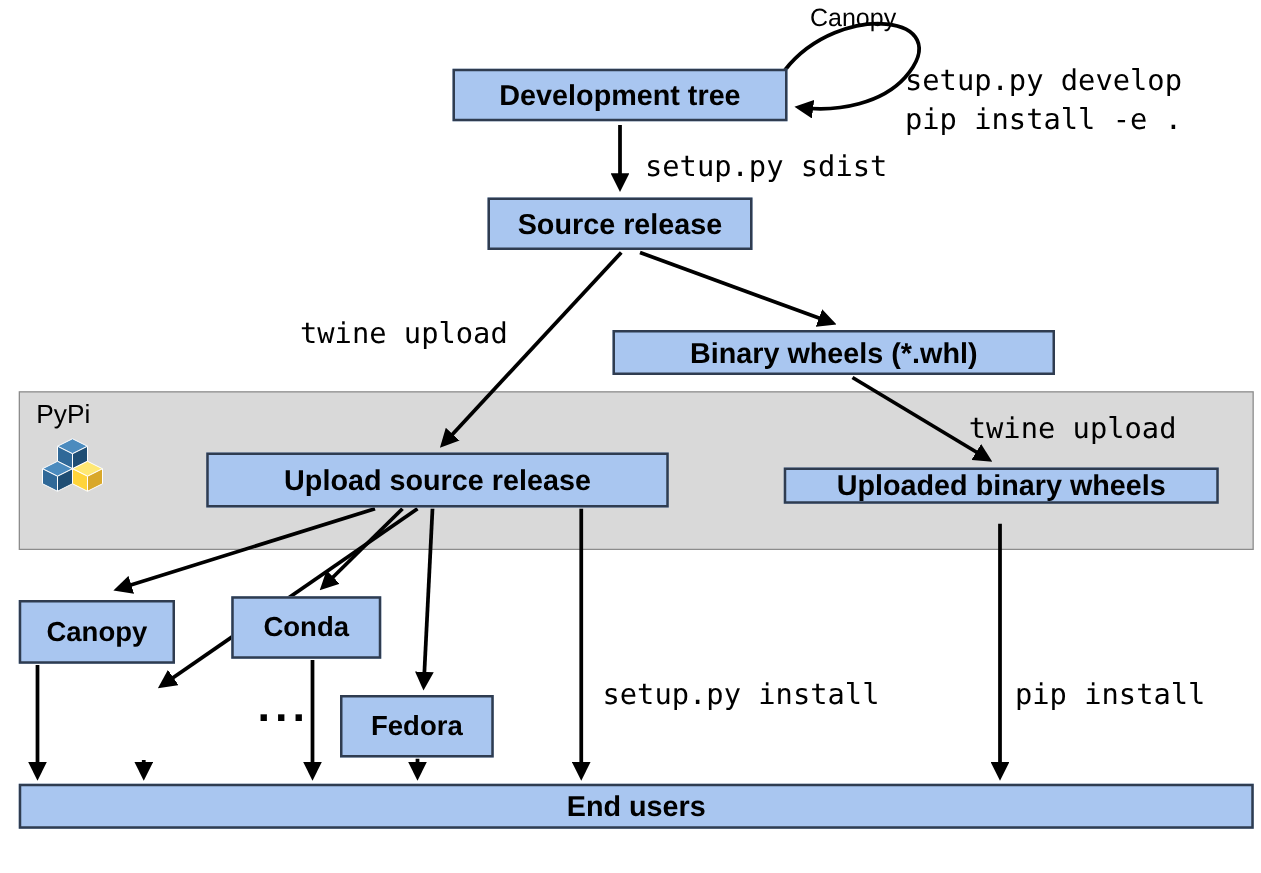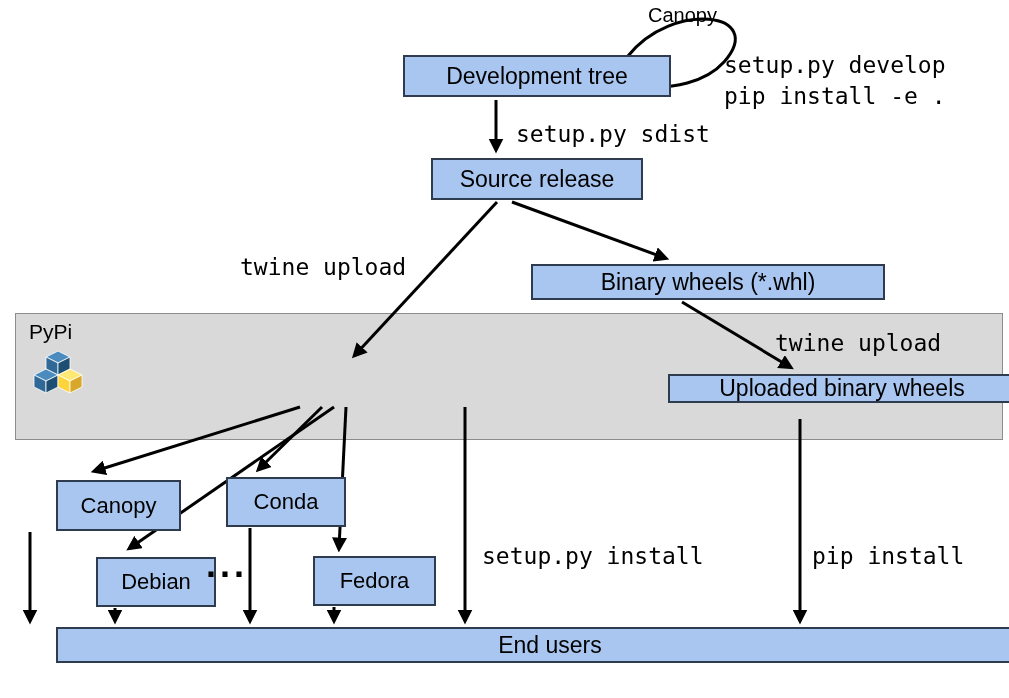--- a/index.html
+++ b/index.html
@@ -5,21 +5,21 @@
   html,body{margin:0;padding:0;background:#fff;}
   .stage{
     position:relative;width:1009px;height:698px;background:#ffffff;
     font-family:"Liberation Sans", sans-serif;overflow:hidden;color:#000;
   }
   .node{
     position:absolute;box-sizing:border-box;
     background:var(--node-fill,#a9c6f0);
     border:2px solid var(--node-border,#2f3c50);
     display:flex;align-items:center;justify-content:center;
-    font-weight:normal;font-size:23px;z-index:2;text-align:center;margin-left:41px;
+    font-weight:bold;font-size:23px;z-index:2;text-align:center;
   }
   .node.small{font-size:22px;justify-content:center;}
   .band{
     position:absolute;left:15px;top:313px;width:988px;height:127px;
     box-sizing:border-box;background:var(--band-fill,#d9d9d9);
     border:1.5px solid var(--band-border,#8c8c8c);z-index:0;
   }
   .pypi-label{position:absolute;left:13px;top:6px;font-weight:normal;font-size:21px;}
   .pypi-logo{position:absolute;left:14px;top:36px;}
   .edges{position:absolute;left:0;top:0;z-index:1;}
@@ -90,36 +90,36 @@
   </div>
 
   <div class="node" style="left:390px;top:158px;width:212px;height:42px">
     <span>Source release</span>
   </div>
 
   <div class="node" style="left:490px;top:264px;width:354px;height:36px">
     <span>Binary wheels (*.whl)</span>
   </div>
 
+  <div class="node" style="left:165px;top:362px;width:370px;height:44px">
+    <span>Upload source release</span>
+  </div>
 
   <div class="node" style="left:627px;top:374px;width:348px;height:29px">
     <span>Uploaded binary wheels</span>
   </div>
 
   <div class="node small" style="left:15px;top:480px;width:125px;height:51px">
     <span>Canopy</span>
   </div>
 
   <div class="node small" style="left:185px;top:477px;width:120px;height:50px">
     <span>Conda</span>
   </div>
 
-  <div class="node small" style="left:55px;top:557px;width:120px;height:50px">
-    <span>Debian</span>
-  </div>
 
   <div class="node small" style="left:272px;top:556px;width:123px;height:50px">
     <span>Fedora</span>
   </div>
 
   <div class="node" style="left:15px;top:627px;width:988px;height:36px">
     <span>End users</span>
   </div>
 
   <div class="ellipsis">...</div>

